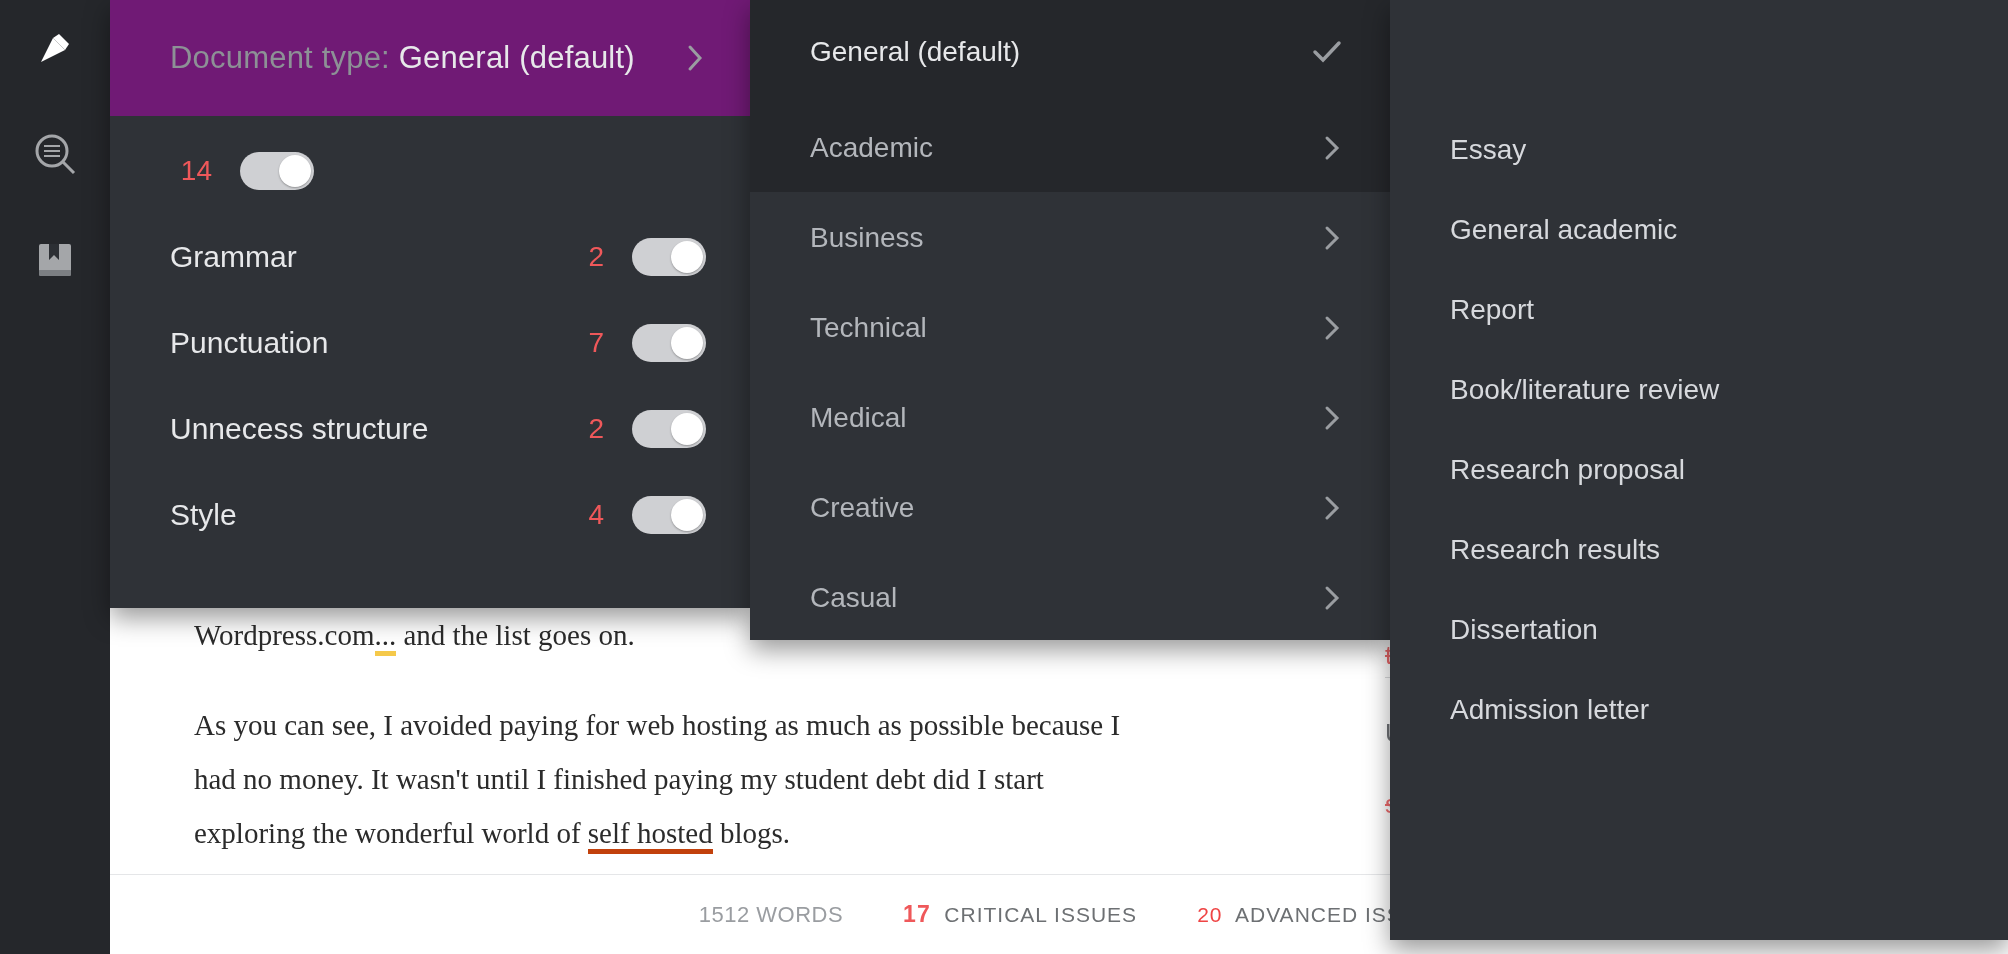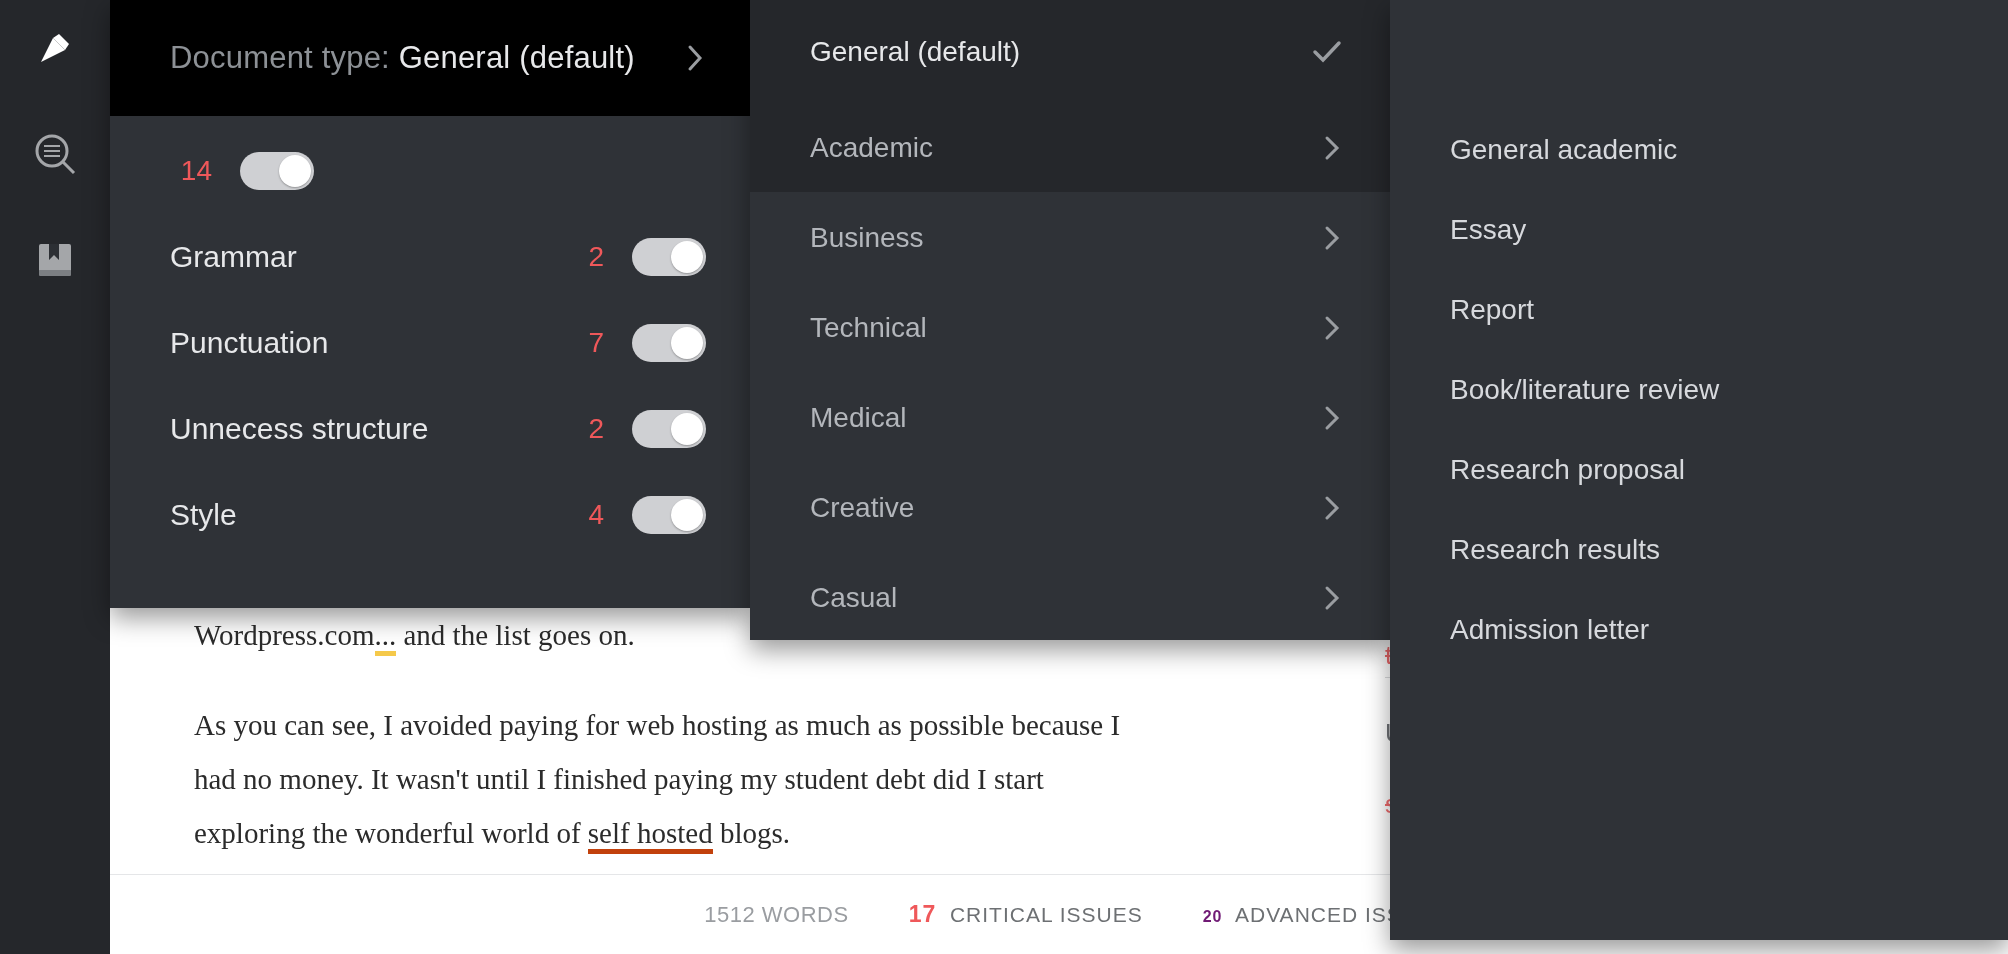--- a/index.html
+++ b/index.html
@@ -6,21 +6,21 @@
   html, body { width: 2008px; height: 954px; font-family: -apple-system, "Segoe UI", Helvetica, Arial, sans-serif; overflow: hidden; background: #fff; }
   body { position: relative; }
 
   
   .rail { position: absolute; left: 0; top: 0; width: 110px; height: 100%; background: #25272b; display: flex; flex-direction: column; align-items: center; padding-top: 24px; gap: 58px; }
   .rail .icon { width: 48px; height: 48px; display:flex; align-items:center; justify-content:center; opacity: .75; }
   .rail .icon.active { opacity: 1; }
 
   
   .settings { position: absolute; left: 110px; top: 0; width: 640px; background: #2f3237; color: #cfd1d4; box-shadow: 0 10px 24px rgba(0,0,0,.4); }
-  .settings-header { display:flex; align-items:center; justify-content:space-between; padding: 40px 44px 40px 60px; background: #000000; }
+  .settings-header { display:flex; align-items:center; justify-content:space-between; padding: 40px 44px 40px 60px; background: #701a75; }
   .settings-header .label { font-size: 31px; color: #8d9196; letter-spacing:.2px; }
   .settings-header .label .value { color: #e7e8ea; }
   .settings-header .chev { color: #8f9196; }
   .checks { padding: 36px 44px 44px 60px; display:flex; flex-direction:column; gap: 48px; }
   .check-row { display:flex; align-items:center; }
   .check-row .name { flex: 1; font-size: 30px; color:#e7e8ea; }
   .check-row .count { width: 70px; text-align:right; font-size: 28px; color: #ef585a; font-weight: 400; padding-right: 28px;}
   .toggle { width: 74px; height: 38px; border-radius: 20px; background: #cfd0d3; position: relative; }
   .toggle::after { content:""; position:absolute; right:3px; top:3px; width:32px; height:32px; border-radius:50%; background:#fff; box-shadow:0 1px 2px rgba(0,0,0,.3);}
   .settings { height: 608px; }
@@ -49,21 +49,21 @@
   .issue-col .strike { color:#ee6a6c; text-decoration: line-through; display:block; margin-bottom:6px;}
   .issue-col .line { border-bottom:1px solid #d8d9db; width:130px; margin-bottom:40px;}
   .issue-col .txt { color:#6f7276; display:block; margin-bottom:40px;}
 
   
   .status { position:absolute; left:110px; right:0; bottom:0; height:80px; background:#fff; border-top:1px solid #e5e6e8; display:flex; align-items:center; justify-content:flex-end; padding-right:560px; font-size:22px; color:#9a9da1; gap:60px;}
   .status .words { letter-spacing:.5px; }
   .status .crit { color:#6d7073; letter-spacing:1px; font-size:21px;}
   .status .crit .n { color:#ef585a; font-weight:600; font-size:23px;text-align:right;}
   .status .adv { color:#6d7073; letter-spacing:1px; font-size:21px;}
-  .status .adv .n { color:#701a75; font-weight:700; font-size:16px;}
+  .status .adv .n { color:#ef4444; font-weight:400; font-size:21px;}
 
   svg { display:block; }
 </style>
 </head>
 <body>
 
 <div class="doc">
   <div class="doc-text">
     <span>Wordpress.com</span><span class="underline-yellow">...</span><span> and the list goes on.</span>
     <div style="height:36px"></div>
@@ -211,21 +211,22 @@
       <span class="arrow">
         <svg width="18" height="26" viewBox="0 0 18 26">
           <path d="M3 3 L13 13 L3 23" stroke="#9a9da1" stroke-width="3" fill="none" stroke-linecap="round"></path>
         </svg>
       </span>
     </div>
   </div>
 
 <div class="sub">
   <div class="sub-list" id="sub">
+      <div class="sub-item"><span>Essay</span></div>
       <div class="sub-item"><span>General academic</span></div>
-      <div class="sub-item"><span>Essay</span></div>
       <div class="sub-item"><span>Report</span></div>
       <div class="sub-item"><span>Book/literature review</span></div>
       <div class="sub-item"><span>Research proposal</span></div>
       <div class="sub-item"><span>Research results</span></div>
+      <div class="sub-item"><span>Dissertation</span></div>
       <div class="sub-item"><span>Admission letter</span></div>
     </div>
 </div>
 
 </body></html>

